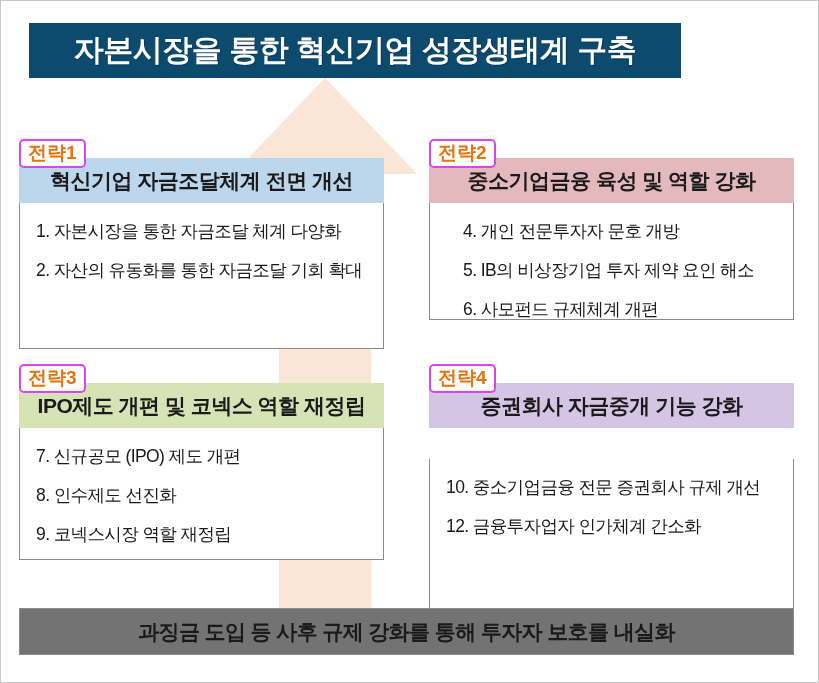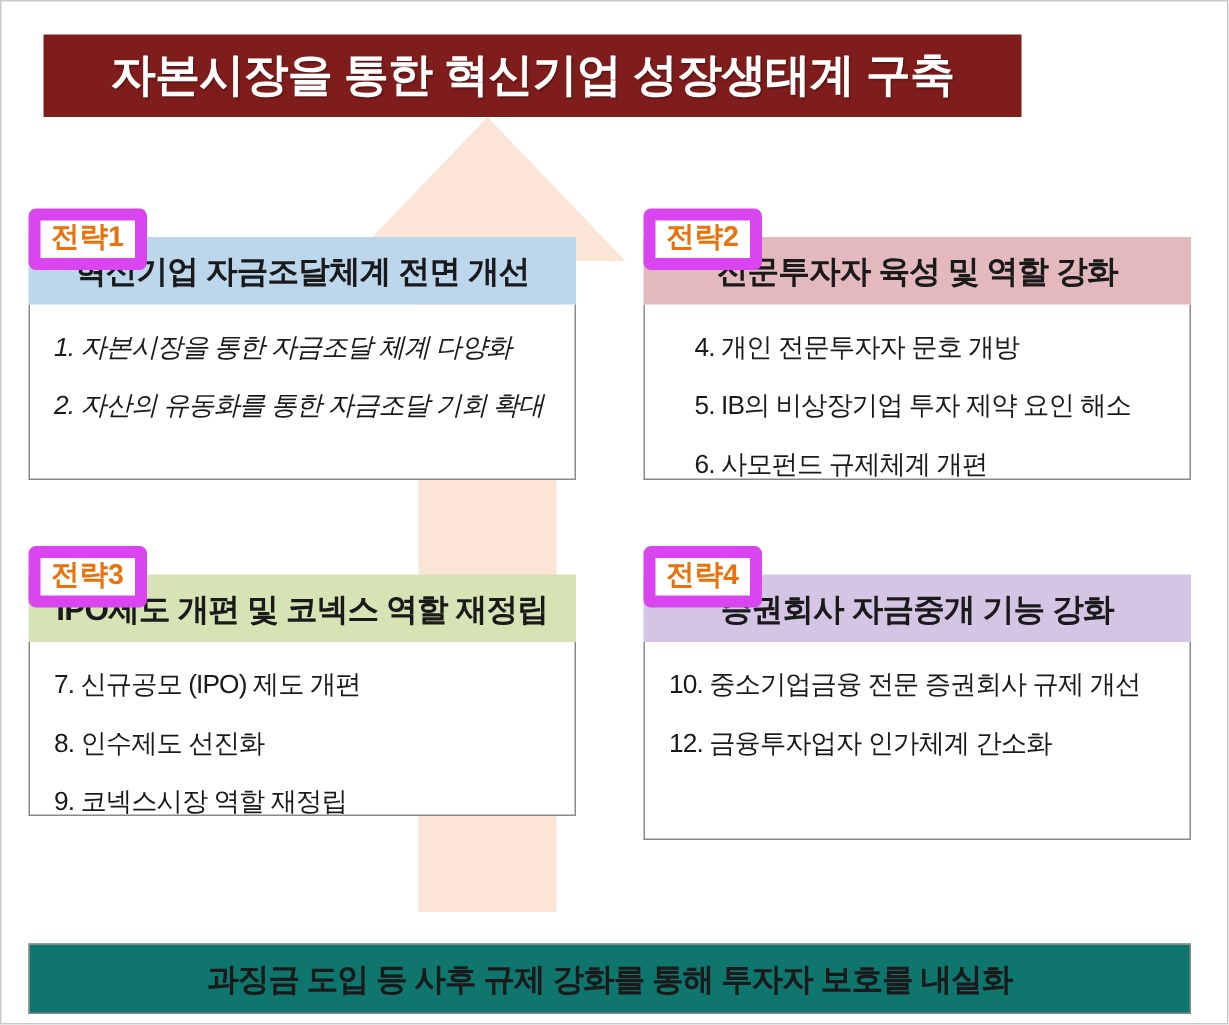--- a/index.html
+++ b/index.html
@@ -23,21 +23,21 @@
     background: #ffffff;
   }
 
   
   .title-bar {
     position: absolute;
     left: 28px;
     top: 22px;
     width: 652px;
     height: 55px;
-    background: #7f1d1d;
+    background: #0c4a6e;
     display: flex;
     align-items: center;
     justify-content: center;
   }
   .title-bar .title-text {
     color: #ffffff;
     font-size: 30px;
     font-weight: bold;
     letter-spacing: -0.5px;
     text-shadow: 1px 1px 1px rgba(0,0,0,0.25);
@@ -56,21 +56,21 @@
   
   .strategy {
     position: absolute;
     z-index: 2;
   }
   .strat-badge {
     position: absolute;
     left: 0px;
     top: 0px;
     background: #ffffff;
-    border: 8px solid #d946ef;
+    border: 2px solid #d946ef;
     border-radius: 5px;
     color: #e8720c;
     font-size: 19px;
     font-weight: bold;
     padding: 1px 7px 2px 7px;
     line-height: 1.15;
     z-index: 4;
     white-space: nowrap;
   }
   .strat-head {
@@ -114,33 +114,33 @@
   #strategy-1 { left: 18px;  top: 138px; width: 365px; }
   #strategy-2 { left: 428px; top: 138px; width: 365px; }
   #strategy-3 { left: 18px;  top: 363px; width: 365px; }
   #strategy-4 { left: 428px; top: 363px; width: 365px; }
 
   #strategy-1 .strat-head { background: #bcd6ec; text-align: center; }
   #strategy-2 .strat-head { background: #e4b9bd; }
   #strategy-3 .strat-head { background: #d6e3b4; }
   #strategy-4 .strat-head { background: #d5c5e4; }
 
-  #strategy-1 .strat-body { height: 117px; font-style: italic; }
+  #strategy-1 .strat-body { height: 146px; }
   #strategy-2 .strat-body { height: 117px; padding-left: 27px; }
-  #strategy-3 .strat-body { height: 116px; }
-  #strategy-4 .strat-body { height: 132px; }
+  #strategy-3 .strat-body { height: 132px; }
+  #strategy-4 .strat-body { height: 160px; margin-top: 31px; }
 
   
   .footer-bar {
     position: absolute;
     left: 18px;
-    top: 628px;
+    top: 607px;
     width: 775px;
     height: 47px;
-    background: #0f766e;
+    background: #737373;
     border: 1px solid #8a8a8a;
     box-sizing: border-box;
     display: flex;
     align-items: center;
     justify-content: center;
     z-index: 3;
   }
   .footer-bar .footer-text {
     font-size: 21px;
     font-weight: bold;
@@ -165,21 +165,21 @@
     <div class="strat-badge">전략1</div>
     <div class="strat-head">혁신기업 자금조달체계 전면 개선</div>
     <div class="strat-body">
       <div class="strat-item">1. 자본시장을 통한 자금조달 체계 다양화</div>
       <div class="strat-item">2. 자산의 유동화를 통한 자금조달 기회 확대</div>
     </div>
   </div>
 
   <div class="strategy" id="strategy-2">
     <div class="strat-badge">전략2</div>
-    <div class="strat-head">전문투자자 육성 및 역할 강화</div>
+    <div class="strat-head">중소기업금융 육성 및 역할 강화</div>
     <div class="strat-body">
       <div class="strat-item">4. 개인 전문투자자 문호 개방</div>
       <div class="strat-item">5. IB의 비상장기업 투자 제약 요인 해소</div>
       <div class="strat-item">6. 사모펀드 규제체계 개편</div>
     </div>
   </div>
 
   <div class="strategy" id="strategy-3">
     <div class="strat-badge">전략3</div>
     <div class="strat-head">IPO제도 개편 및 코넥스 역할 재정립</div>

